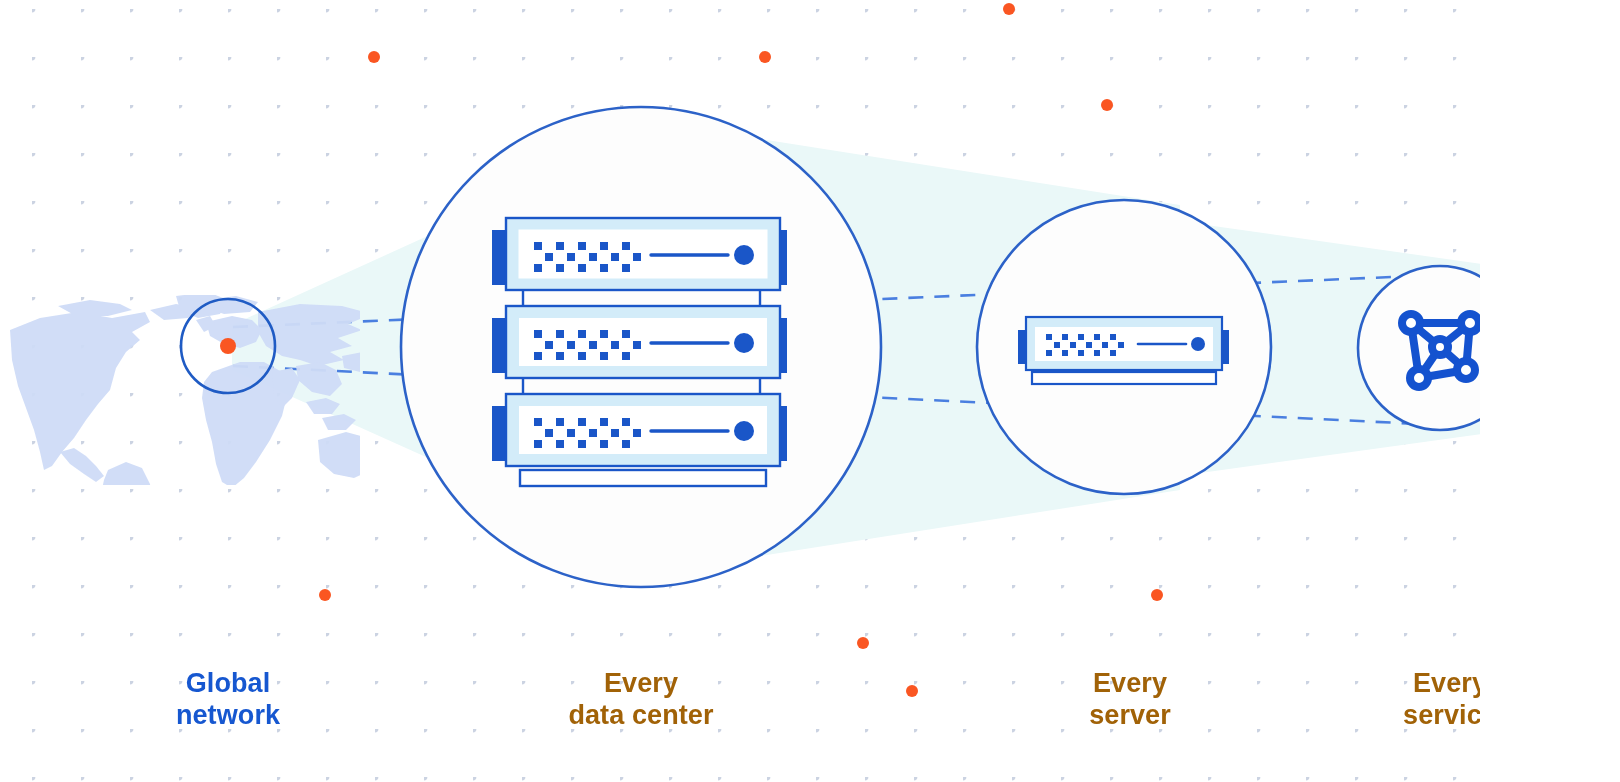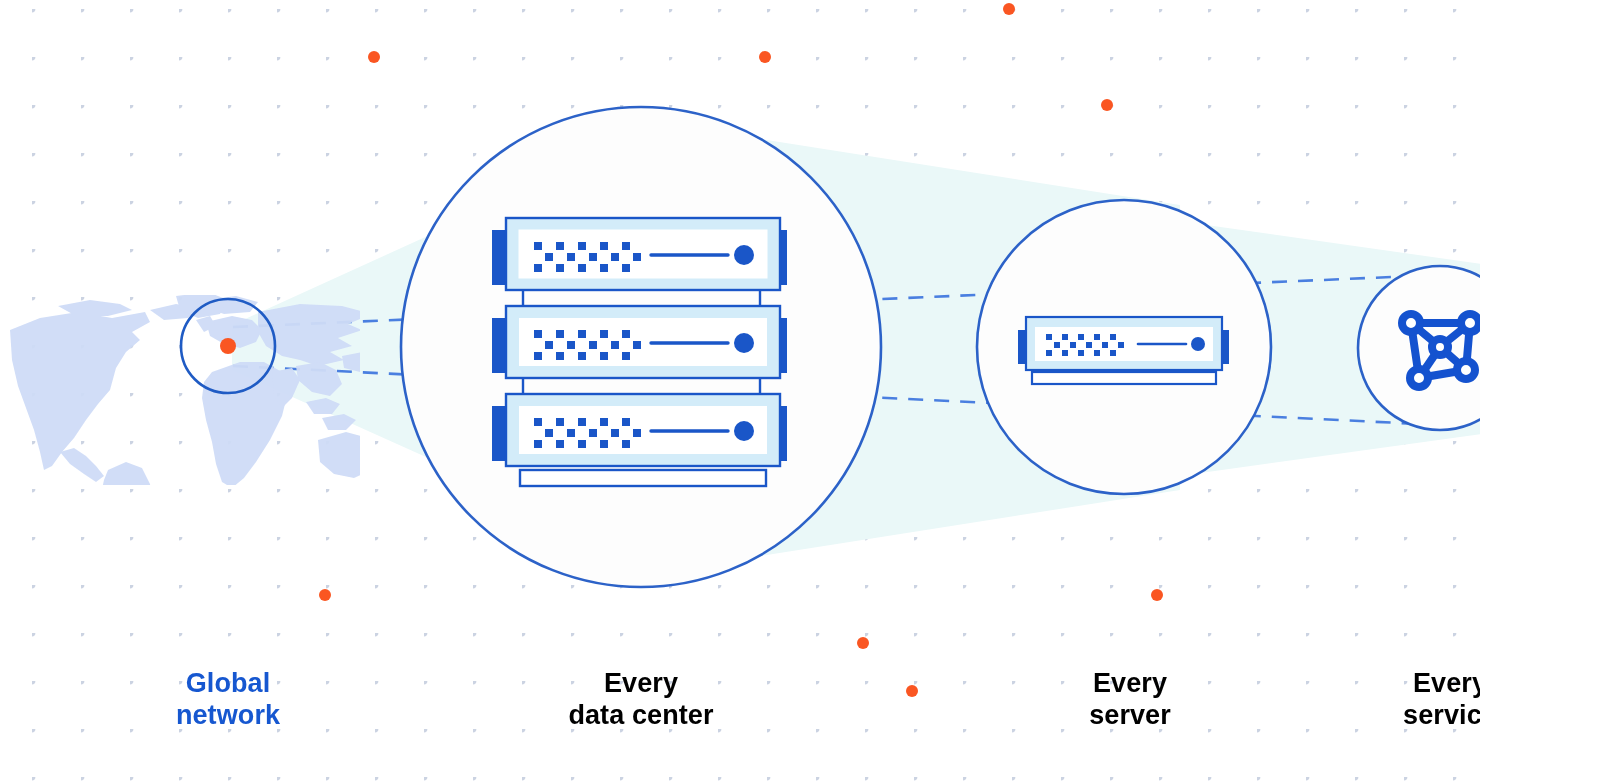--- a/index.html
+++ b/index.html
@@ -26,21 +26,21 @@
     left:0;top:0;
     width:1620px;height:782px;
     pointer-events:none;
   }
   .stage-label{
     position:absolute;
     text-align:center;
     font-size:27px;
     line-height:1.18;
     font-weight:700;
-    color:#000000;
+    color:#a16207;
     letter-spacing:.1px;
     white-space:pre-line;
     transform:translateX(-50%);
   }
   .stage-label.accent{ color:#1657d0; }
 </style>
 </head>
 <body>
 
 <div id="stage">

